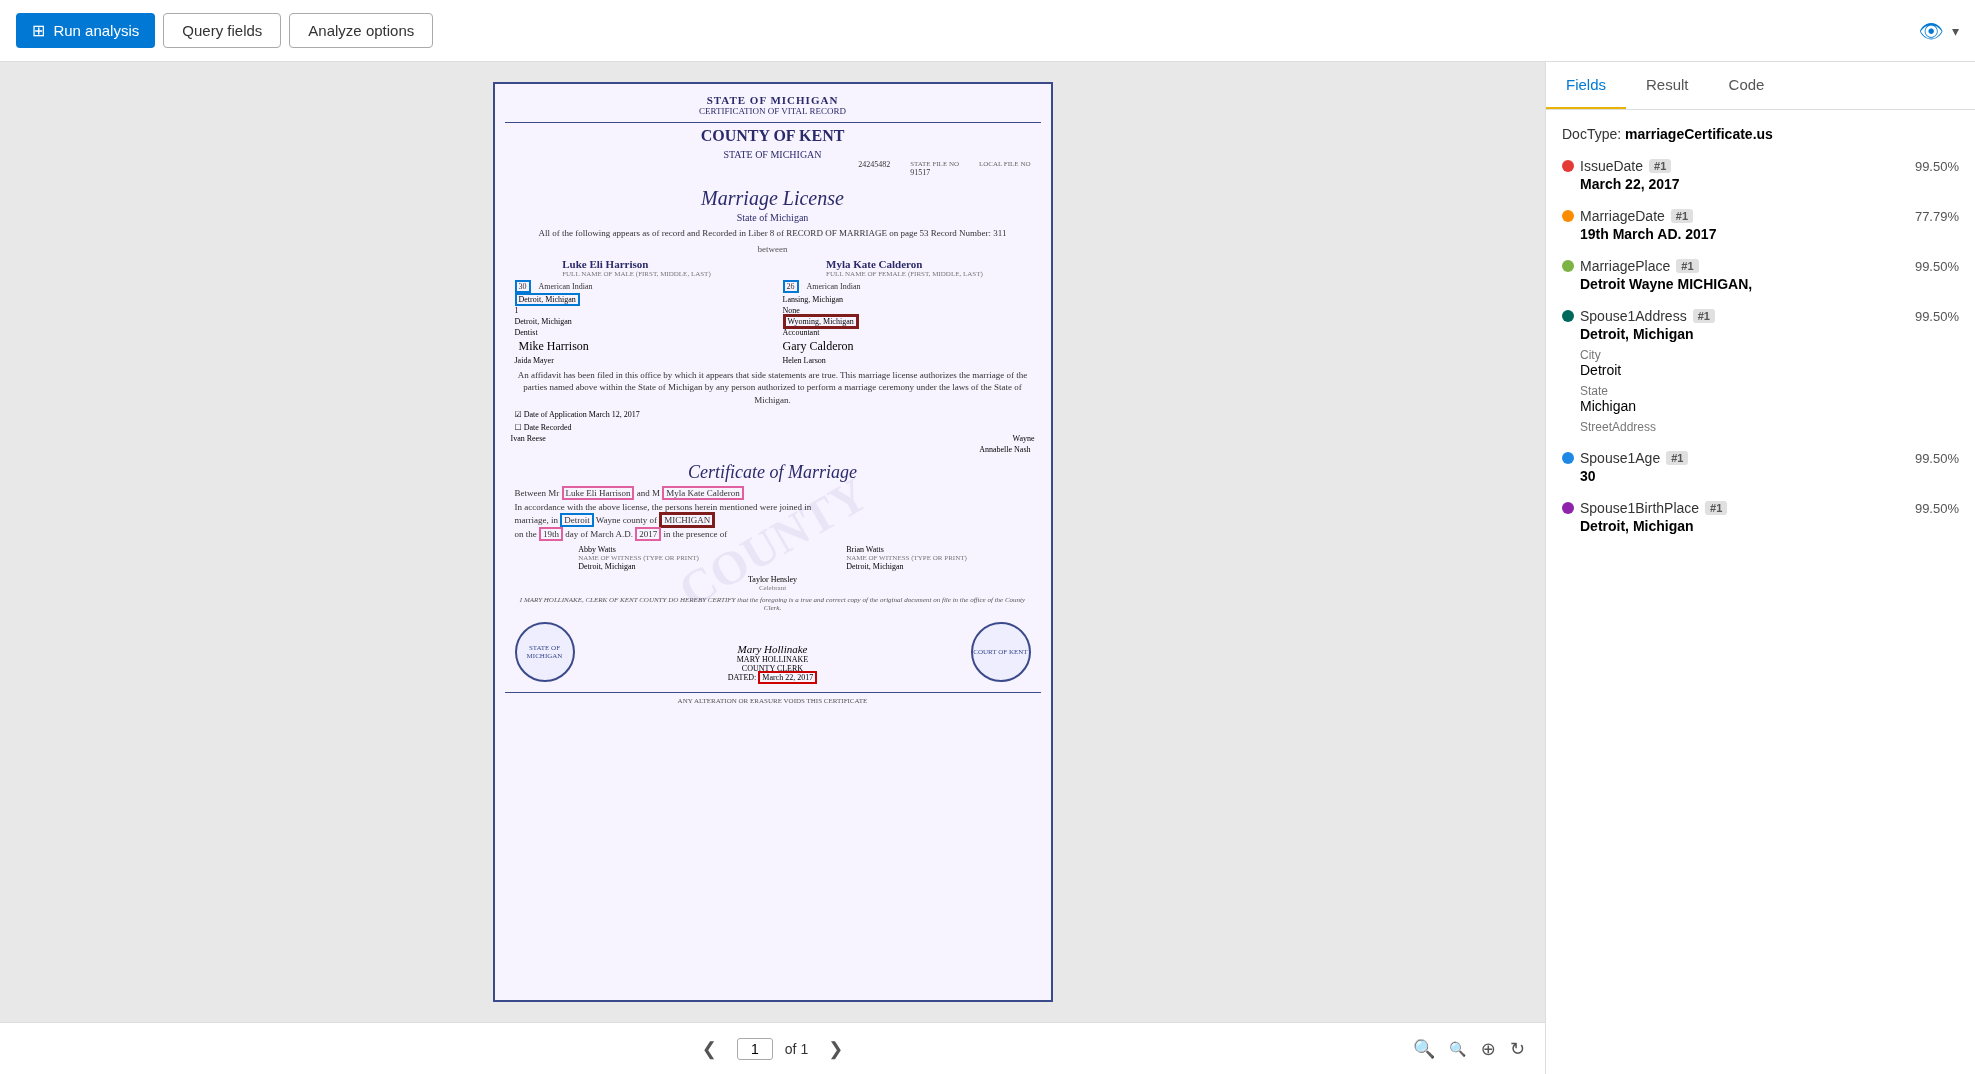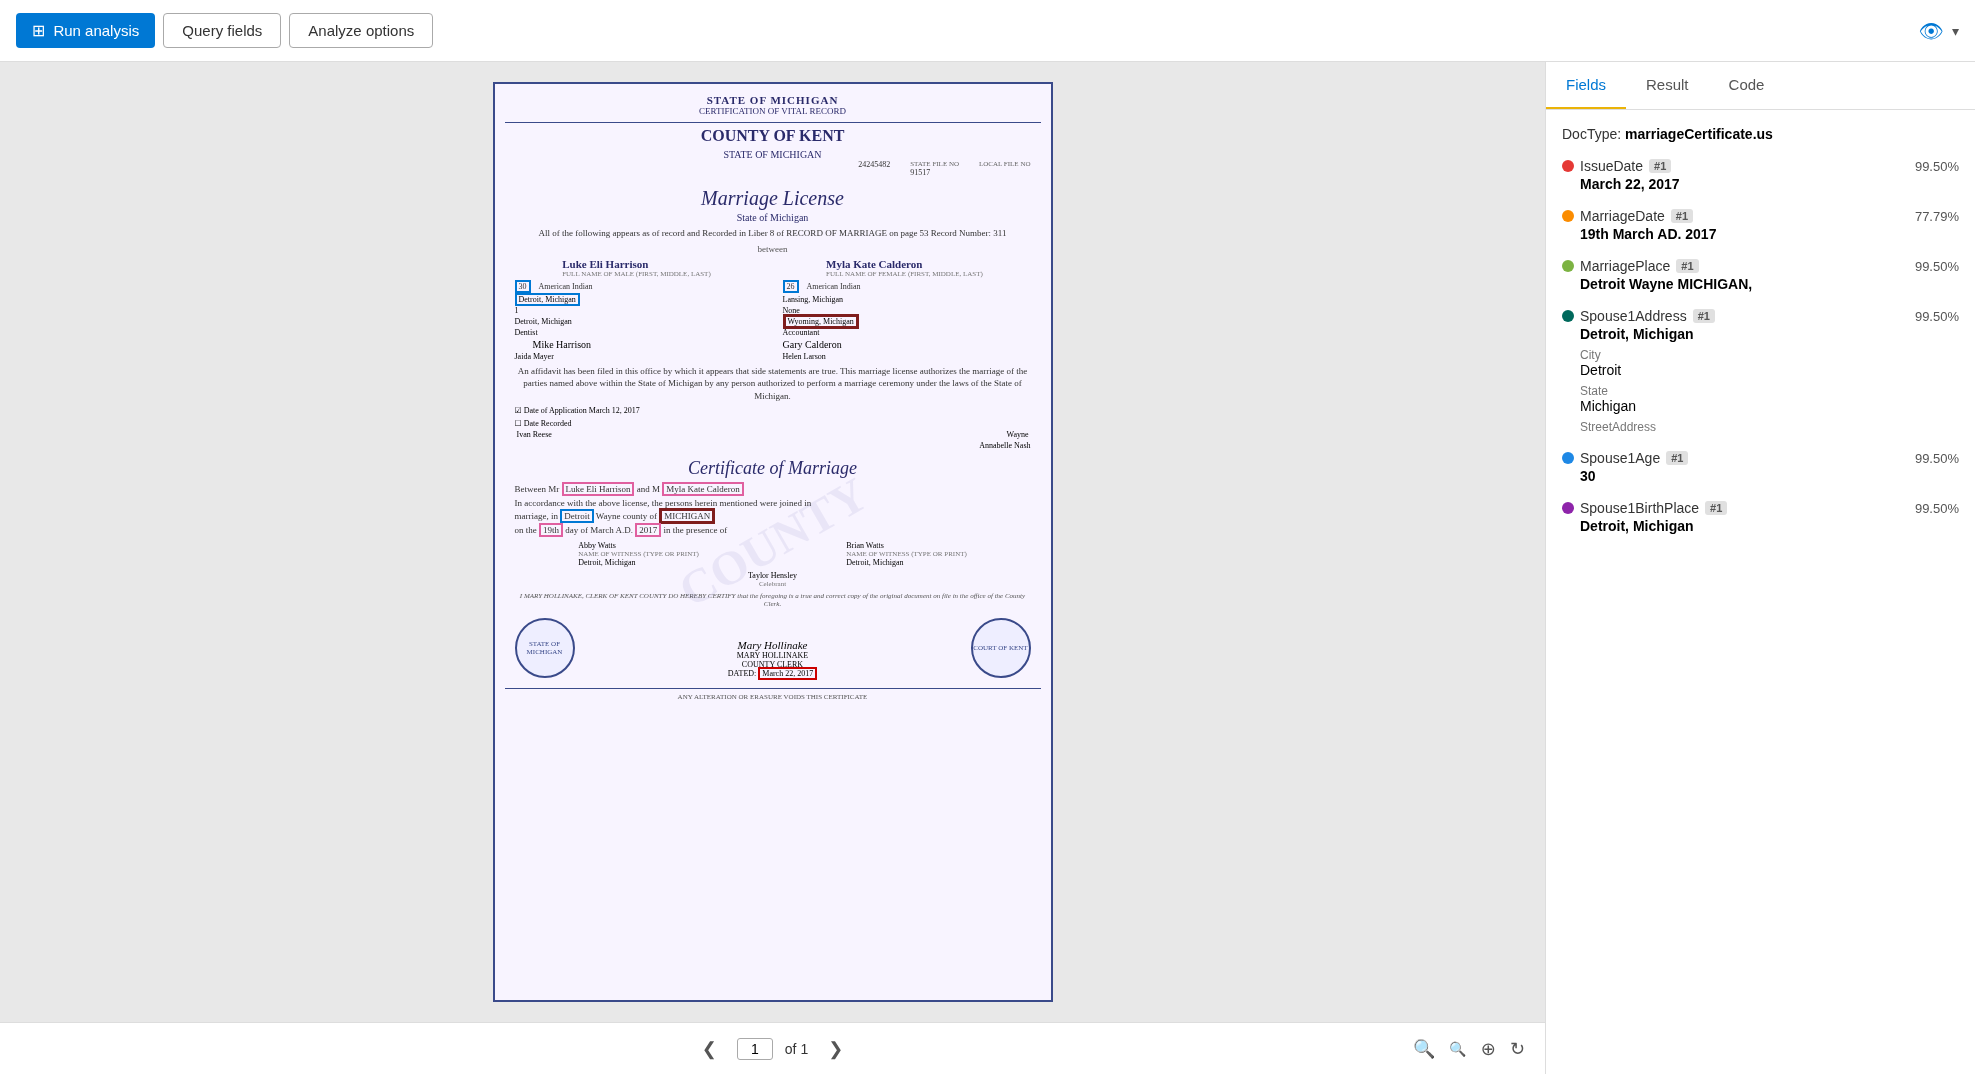--- a/index.html
+++ b/index.html
@@ -184,36 +184,36 @@
           <div style="flex:1">None</div>
         </div>
         <div style="display:flex; gap:20px; margin:2px 10px; font-size:8px;">
           <div style="flex:1">Detroit, Michigan</div>
           <div style="flex:1"><span class="cert-highlight-green">Wyoming, Michigan</span></div>
         </div>
         <div style="display:flex; gap:20px; margin:2px 10px; font-size:8px;">
           <div style="flex:1">Dentist</div>
           <div style="flex:1">Accountant</div>
         </div>
-        <div style="display:flex; gap:20px; margin:2px 28px; font-size:10px;">
+        <div style="display:flex; gap:20px; margin:2px 14px; font-size:12px;">
           <div style="flex:1">Mike Harrison</div>
           <div style="flex:1">Gary Calderon</div>
         </div>
         <div style="display:flex; gap:20px; margin:2px 10px; font-size:8px;">
           <div style="flex:1">Jaida Mayer</div>
           <div style="flex:1">Helen Larson</div>
         </div>
 
         <div class="cert-body">An affidavit has been filed in this office by which it appears that side statements are true. This marriage license authorizes the marriage of the parties named above within the State of Michigan by any person authorized to perform a marriage ceremony under the laws of the State of Michigan.</div>
 
         <div style="display:flex; gap:20px; margin:4px 10px; font-size:8px;">
           <div>☑ Date of Application <span>March 12, 2017</span></div>
         </div>
         <div style="font-size:8px; margin:2px 10px;">☐ Date Recorded</div>
-        <div style="display:flex; gap:20px; margin:2px 12px; font-size:8px; justify-content:space-between;">
+        <div style="display:flex; gap:20px; margin:2px 6px; font-size:8px; justify-content:space-between;">
           <div><span>Ivan Reese</span></div>
           <div><span>Wayne</span></div>
         </div>
         <div style="text-align:right; font-size:8px; margin:2px 10px;">Annabelle Nash</div>
 
         <div class="cert-marriage-title">Certificate of Marriage</div>
         <div class="cert-marriage-body">
           Between Mr <span class="cert-highlight-pink">Luke Eli Harrison</span> and M <span class="cert-highlight-pink">Myla Kate Calderon</span><br>
           In accordance with the above license, the persons herein mentioned were joined in<br>
           marriage, in <span class="cert-highlight-blue">Detroit</span> <span>Wayne</span> county of <span class="cert-highlight-green">MICHIGAN</span><br>

